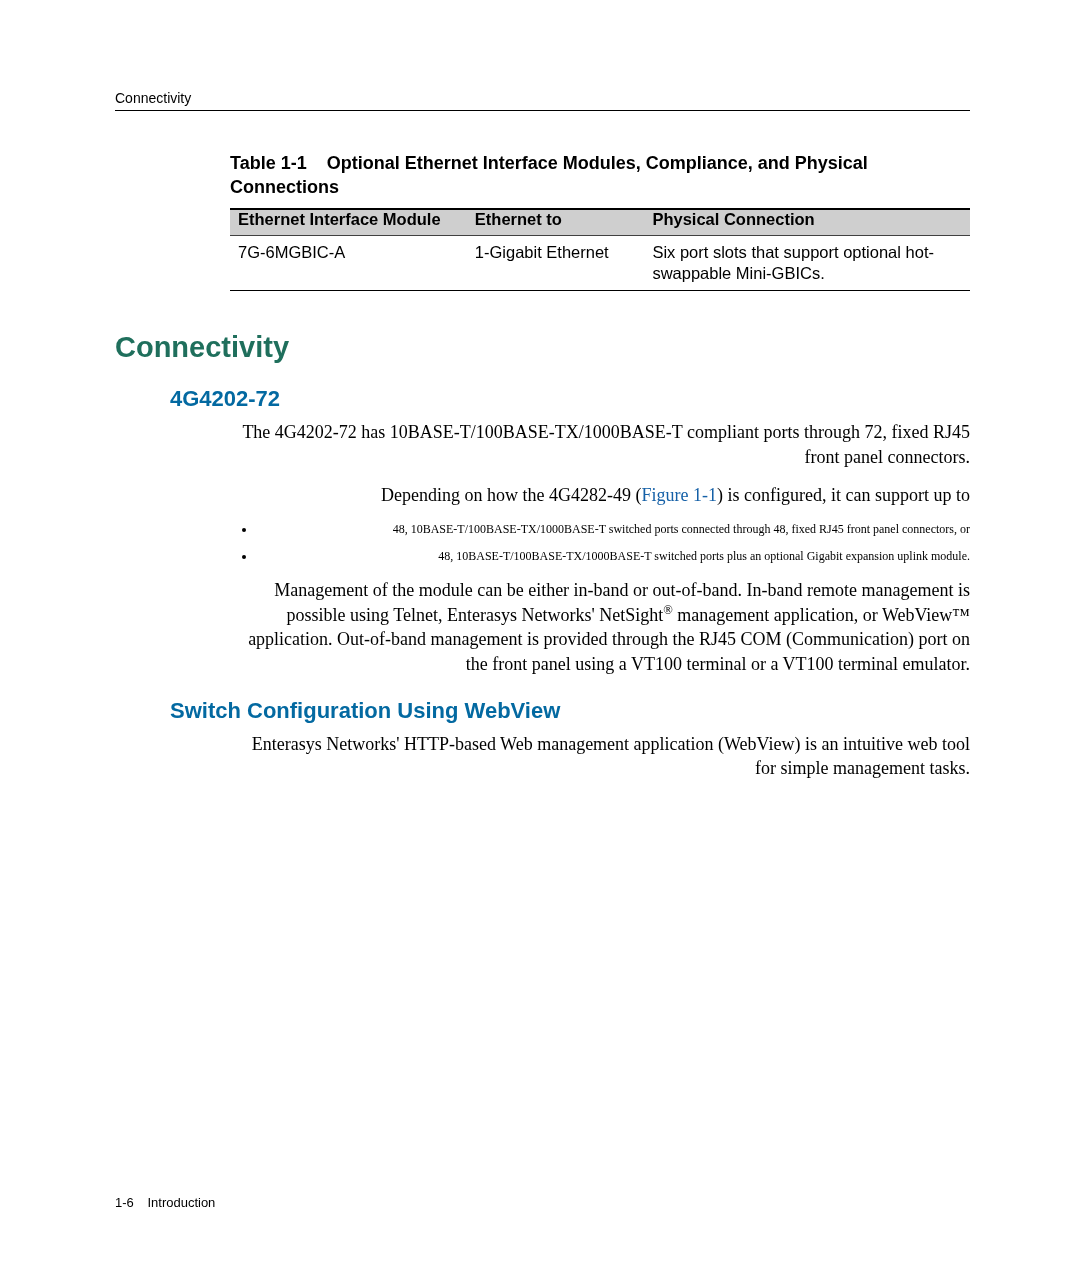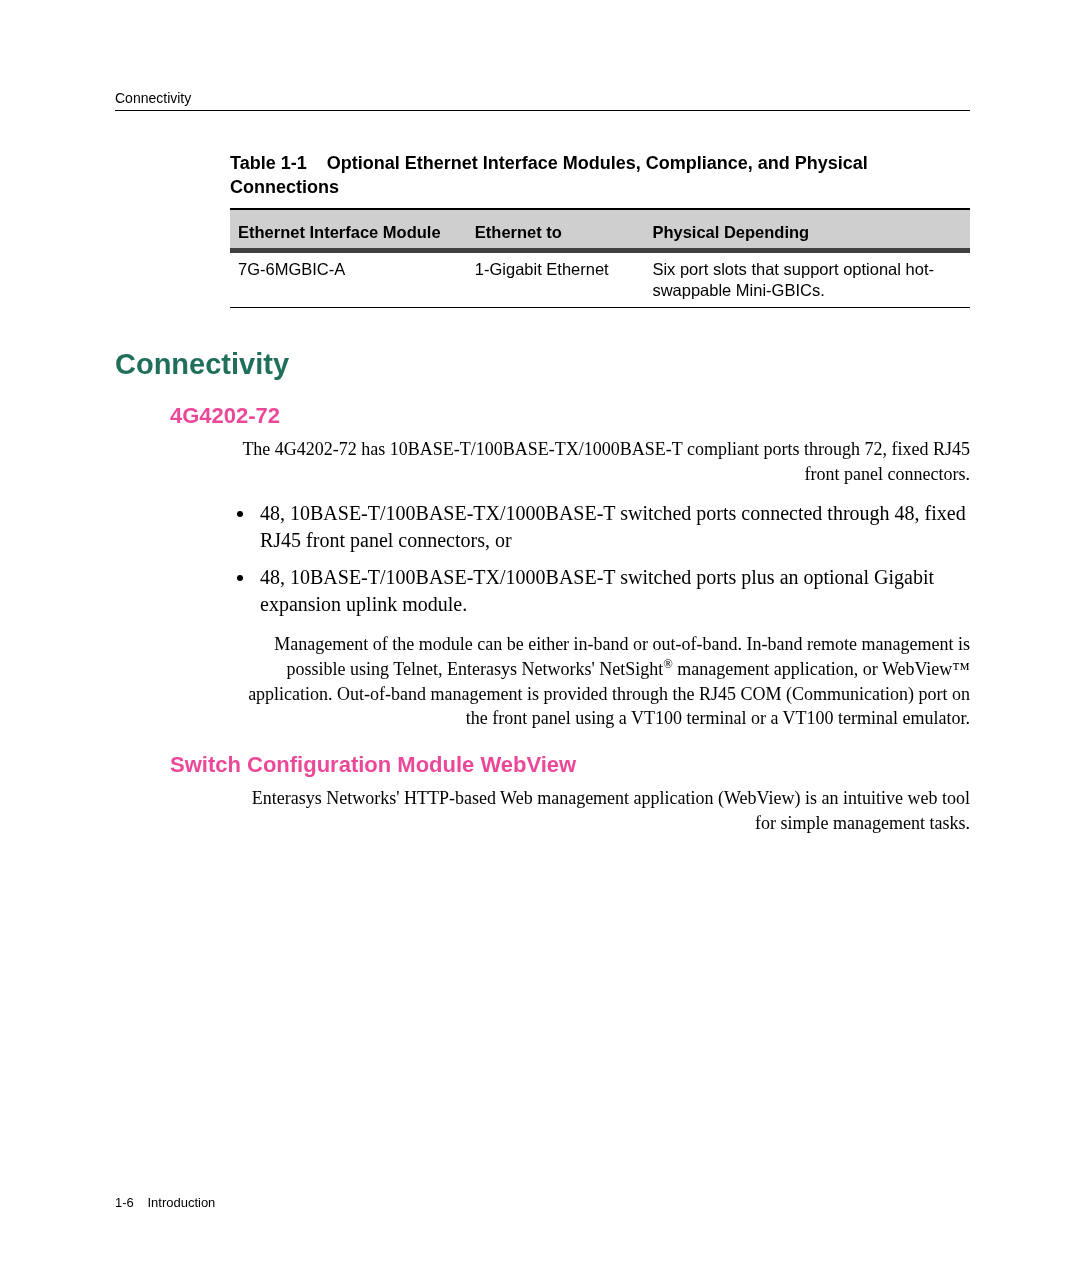--- a/index.html
+++ b/index.html
@@ -41,58 +41,59 @@
     width: calc(100% - 115px);
     margin-left: 115px;
     border-collapse: collapse;
     font-family: Arial, Helvetica, sans-serif;
     font-size: 16.5px;
   }
   table.mod thead th {
     background: #cfcfcf;
     font-weight: bold;
     text-align: left;
-    padding: 13px 10px 6px 8px;
+    padding: 0 10px 6px 8px;
     border-top: 2px solid #000;
-    border-bottom: 5px solid #404040;
+    border-bottom: 1px solid #404040;
   }
   table.mod tbody td {
     padding: 6px 10px 6px 8px;
     vertical-align: top;
     border-bottom: 1px solid #000;
     line-height: 1.3;
   }
   table.mod col.c1 { width: 32%; }
   table.mod col.c2 { width: 24%; }
   table.mod col.c3 { width: 44%; }
   h1.section {
     font-family: Arial, Helvetica, sans-serif;
     font-weight: bold;
     color: #1f6f5c;
     font-size: 29px;
     margin: 40px 0 14px 0;
   }
   h2.sub {
     font-family: Arial, Helvetica, sans-serif;
     font-weight: bold;
-    color: #ec4899;
+    color: #0369a1;
     font-size: 22px;
     margin: 22px 0 8px 55px;
   }
   .body {
     font-size: 18px;
     line-height: 1.35;
     margin: 0 0 14px 115px;
     text-align: right;
   }
   ul.body-list {
     margin: 0 0 14px 115px;
     padding-left: 26px;
-    font-size: 20px;
+    font-size: 12px;
     line-height: 1.35;
+    text-align: right;
   }
   ul.body-list li {
     margin-bottom: 10px;
     padding-left: 4px;
   }
   .xref { color: #1560a7; }
   .footer {
     position: absolute;
     bottom: 60px;
     left: 115px;
@@ -119,47 +120,50 @@
   <table class="mod">
     <colgroup>
         <col class="c1">
         <col class="c2">
         <col class="c3">
       </colgroup>
     <thead>
       <tr>
         <th>Ethernet Interface Module</th>
         <th>Ethernet to</th>
-        <th>Physical Depending</th>
+        <th>Physical Connection</th>
       </tr>
     </thead>
     <tbody>
       <tr>
         <td>7G-6MGBIC-A</td>
         <td>1-Gigabit Ethernet</td>
         <td>Six port slots that support optional hot-swappable Mini-GBICs.</td>
       </tr>
     </tbody>
   </table>
 
   <h1 class="section">Connectivity</h1>
 
   <h2 class="sub">4G4202-72</h2>
   <p class="body">The 4G4202-72 has 10BASE-T/100BASE-TX/1000BASE-T compliant ports through 72, fixed RJ45 front panel connectors.</p>
 
+  <p class="body">
+    <span>Depending on how the 4G4282-49 (</span><span class="xref">Figure 1-1</span><span>) is configured, it can support up to</span>
+  </p>
   <ul class="body-list">
     <li>48, 10BASE-T/100BASE-TX/1000BASE-T switched ports connected through 48, fixed RJ45 front panel connectors, or</li>
     <li>48, 10BASE-T/100BASE-TX/1000BASE-T switched ports plus an optional Gigabit expansion uplink module.</li>
   </ul>
 
   <p class="body">
     <span>Management of the module can be either in-band or out-of-band. In-band remote management is possible using Telnet, Enterasys Networks' NetSight</span><span class="sup">®</span><span> management application, or WebView™ application. Out-of-band management is provided through the RJ45 COM (Communication) port on the front panel using a VT100 terminal or a VT100 terminal emulator.</span>
   </p>
 
-  <h2 class="sub">Switch Configuration Module WebView</h2>
+  <h2 class="sub">Switch Configuration Using WebView</h2>
   <p class="body">Enterasys Networks' HTTP-based Web management application (WebView) is an intuitive web tool for simple management tasks.</p>
 
   <div class="footer">
     <span class="pnum">1-6</span>
     <span class="ptxt">Introduction</span>
   </div>
 
 </div>
 
 </body></html>

